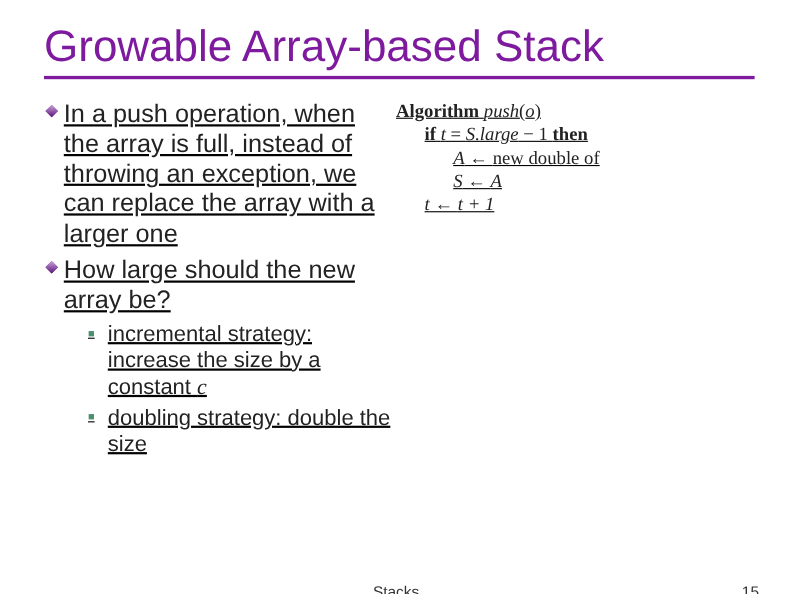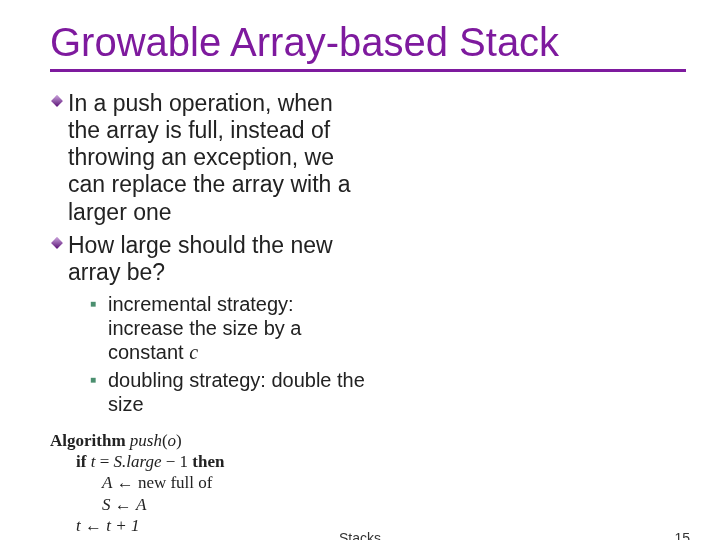--- a/index.html
+++ b/index.html
@@ -8,38 +8,38 @@
     width: 720px;
     height: 540px;
     background: #ffffff;
     font-family: Arial, Helvetica, sans-serif;
     overflow: hidden;
   }
   .slide {
     width: 720px;
     height: 540px;
     box-sizing: border-box;
-    padding: 20px 34px 18px 50px;
+    padding: 20px 34px 18px 40px;
     position: relative;
   }
   .title {
     font-size: 40px;
     color: #7e1a9e;
     margin: 0 0 4px 0;
     font-weight: normal;
   }
   .title-underline {
     height: 3px;
     background: #7e1a9e;
     margin-bottom: 18px;
   }
   .body {
     display: flex;
-    flex-direction: column;
-    gap: 10px;
+    flex-direction: row;
+    text-decoration: underline;
   }
   .left {
     width: 320px;
     font-size: 23px;
     color: #222;
   }
   .right {
     width: 300px;
     font-size: 17px;
     color: #222;
@@ -165,21 +165,21 @@
     <div class="right">
       <span class="algo-line">
         <span class="b">Algorithm</span>
         <span> </span><span class="it">push</span><span>(</span><span class="it">o</span><span>)</span>
       </span><br>
       <span class="ind1 algo-line">
         <span class="b">if</span>
         <span> </span><span class="it">t</span><span> = </span><span class="it">S.large</span><span> − 1 </span><span class="b">then</span>
       </span>
       <span class="ind2 algo-line">
-        <span class="it">A</span><span> ← </span><span>new full of</span>
+        <span class="it">A</span><span> ← </span><span>new double of</span>
       </span>
       <span class="ind2 algo-line">
         <span class="it">S</span><span> ← </span><span class="it">A</span>
       </span>
       <span class="ind1 algo-line">
         <span class="it">t</span><span> ← </span><span class="it">t + 1</span>
       </span>
     </div>
 
   </div>

